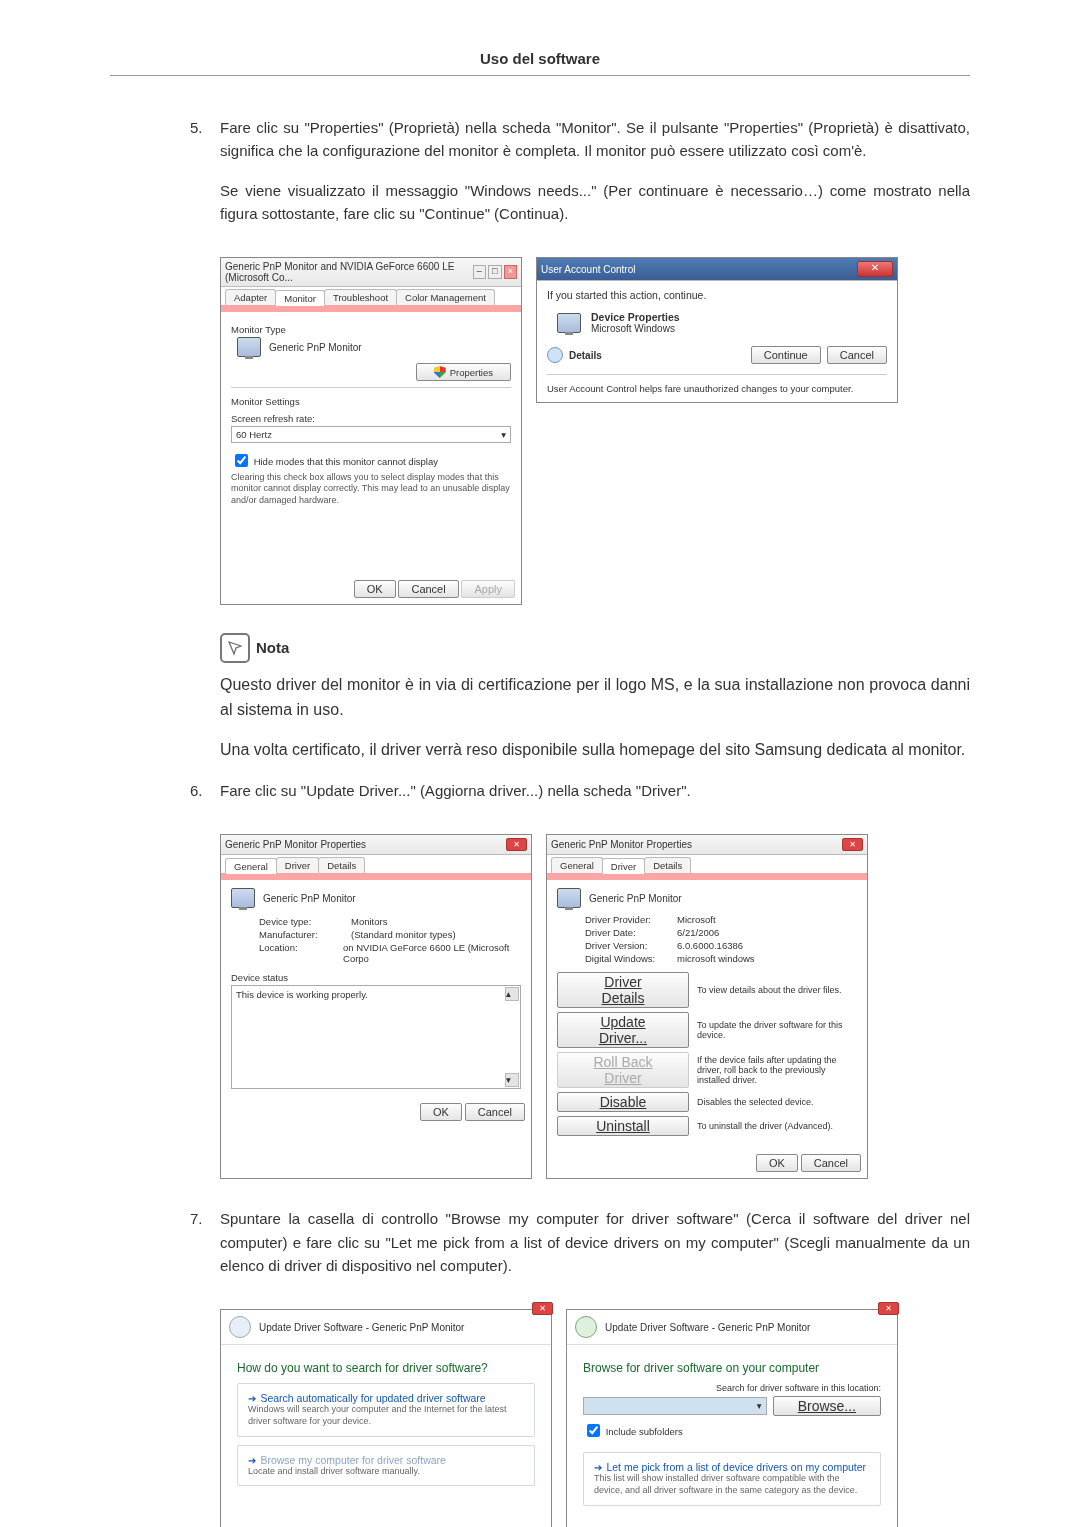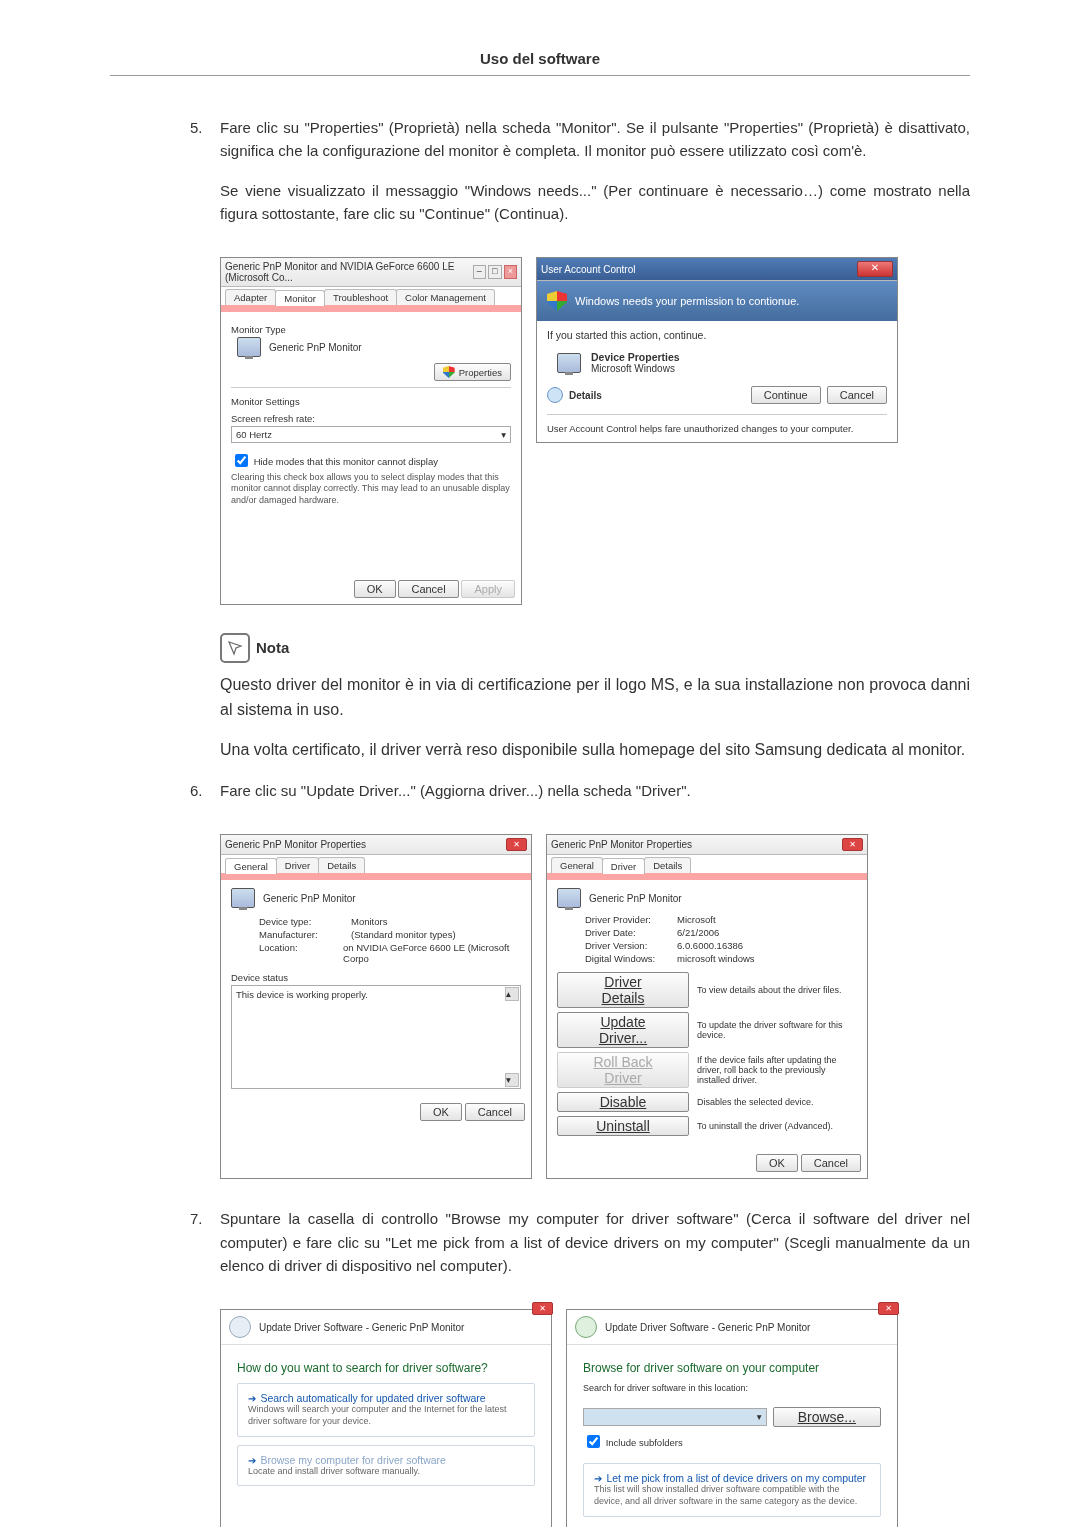--- a/index.html
+++ b/index.html
@@ -96,21 +96,21 @@
     border: 1px solid #888;
     background: linear-gradient(#fdfdfd,#e4e4e4);
     padding: 2px 12px;
     font-size: 11px;
     border-radius: 2px;
   }
   .btn.small { padding: 1px 24px; font-size: 14px; text-decoration: underline; }
   .shield-btn {
     display:inline-flex;align-items:center;gap:4px;
     border:1px solid #888;background:linear-gradient(#fdfdfd,#e4e4e4);
-    padding:2px 8px;border-radius:2px;font-size:9.5px;margin-left:20px;
+    padding:2px 17px;border-radius:2px;font-size:9.5px;margin-left:20px;
   }
   .shield-ico {
     width:12px;height:12px;
     background: conic-gradient(#e33 0 25%, #3a3 0 50%, #37c 0 75%, #ec3 0 100%);
     clip-path: polygon(50% 0,100% 15%,100% 55%,50% 100%,0 55%,0 15%);
   }
   .mon-ico {
     width:22px;height:18px;border:1px solid #555;border-radius:2px;
     background:linear-gradient(#cde,#abd);position:relative;flex-shrink:0;
   }
@@ -209,24 +209,20 @@
         <span class="btn" style="color:#aaa;border-color:#ccc;">Apply</span>
       </div>
     </div>
 
     <div class="win" style="width:360px;align-self:flex-start;">
       <div class="titlebar blue">
         <span>User Account Control</span>
         <span class="spacer"></span>
         <span class="close-red">✕</span>
       </div>
-      <div class="banner">
-        <span class="shield-ico" style="width:20px;height:20px;"></span>
-        <span>Windows needs your permission to contionue.</span>
-      </div>
       <div class="pane">
         <div style="font-size:10.5px;margin-bottom:10px;">If you started this action, continue.</div>
         <div style="display:flex;gap:10px;align-items:center;margin:4px 0 12px 10px;">
           <div class="mon-ico"></div>
           <div>
             <div style="font-weight:bold;font-size:10.5px;">Device Properties</div>
             <div style="font-size:10px;">Microsoft Windows</div>
           </div>
         </div>
         <div style="display:flex;align-items:center;gap:6px;">
@@ -401,21 +397,21 @@
     </div>
 
     <div class="wiz relpos" style="width:330px;">
       <span class="wiz-mini-red">✕</span>
       <div class="hdr green">
         <div class="back"></div>
         <div style="font-size:10px;color:#333;">Update Driver Software - Generic PnP Monitor</div>
       </div>
       <div style="padding:6px 16px 2px 16px;">
         <h4>Browse for driver software on your computer</h4>
-        <div style="font-size:9px;margin-bottom:14px;">Search for driver software in this location:</div>
+        <div style="font-size:9px;margin-bottom:3px;text-align:right;">Search for driver software in this location:</div>
         <div style="display:flex;gap:6px;align-items:center;">
           <div class="field" style="flex:1;background:#cfe0ef;height:12px;display:flex;justify-content:flex-end;">
               <span>▾</span>
             </div>
           <span class="btn small">Browse...</span>
         </div>
         <div style="margin:5px 0 12px 0;font-size:9.5px;">
           <label><input type="checkbox" checked="" style="vertical-align: -2px;"> <span>Include subfolders</span></label>
         </div>
         <div class="opt">

